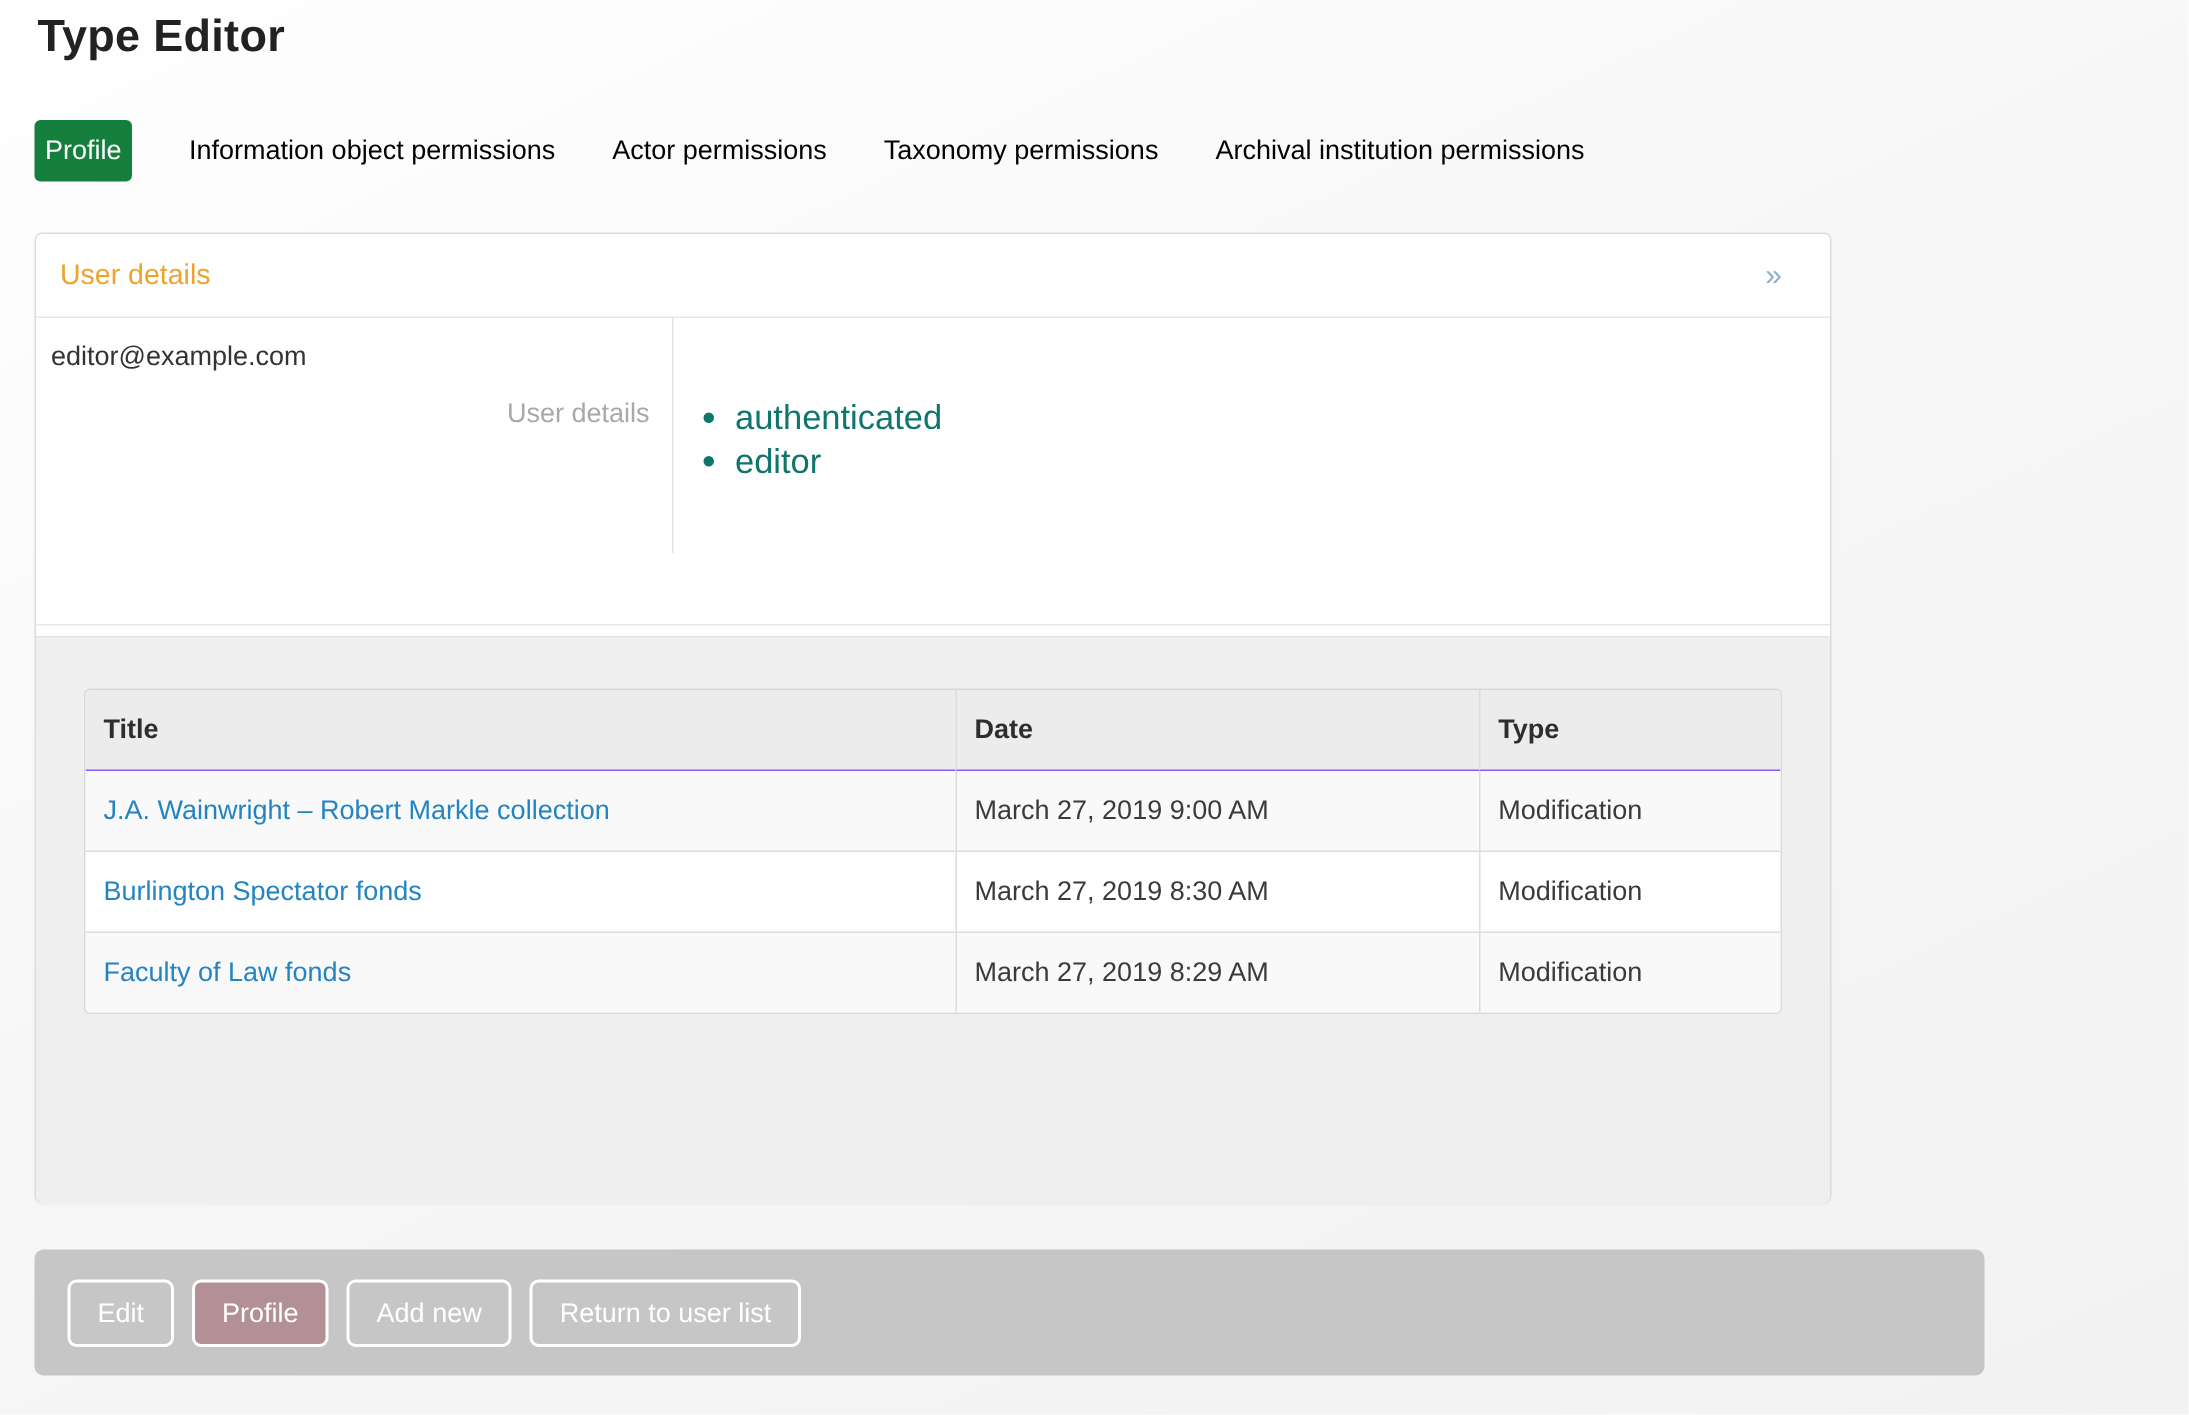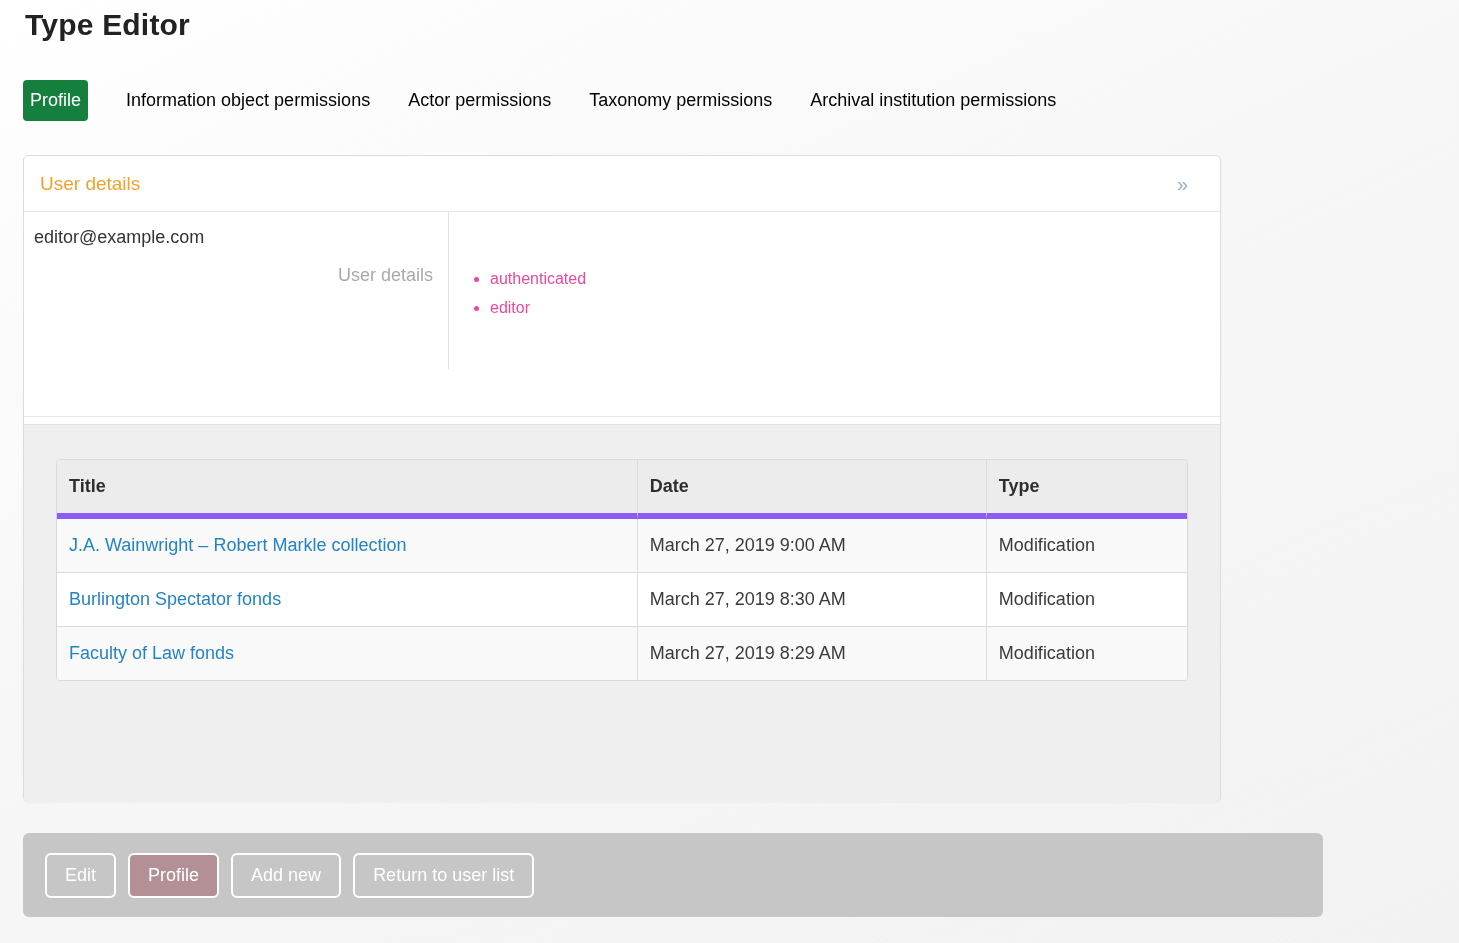--- a/index.html
+++ b/index.html
@@ -50,21 +50,21 @@
   }
   .fields-divider {
     position:absolute; left:424px; top:0; bottom:0; width:1px; background:#e3e3e3;
   }
   .field-row { display:grid; grid-template-columns:424px 1fr; padding:8px 0; }
   .field-label {
     text-align:right; padding-right:15px; color:#a9a9a9; font-size:18px; line-height:22px;
   }
   .field-value { padding-left:10px; color:#333333; font-size:18px; line-height:22px; }
   .groups-list { list-style:disc; margin:0 0 0 32px; }
-  .groups-list li { font-size:16px; color:#ec4899; line-height:29px; }
+  .groups-list li { font-size:23px; color:#0f766e; line-height:29px; }
 
   
   .section-heading-row {
     position:absolute; left:0; right:0; top:213px; height:55px;
     display:flex; align-items:center; padding-left:16px;
     border-top:1px solid #e7e7e7;
     margin-top:47px;
   }
   .section-heading-link { font-size:19px; color:#2174b2; cursor:pointer; text-decoration:none; }
 
@@ -73,21 +73,21 @@
     position:absolute; left:0; right:0; top:268px; height:378px;
     background:#f0efef; border-top:1px solid #e3e3e3; border-radius:0 0 5px 5px;
     padding:34px 32px;
   }
   table.history-table {
     width:100%; border-collapse:separate; border-spacing:0;
     border:1px solid #d8d8d8; border-radius:4px; overflow:hidden; background:#ffffff;
   }
   .history-table th {
     background:#ececec; text-align:left; font-size:18px; font-weight:bold; color:#2e2e2e;
-    padding:16px 12px; border-bottom:6px solid #8b5cf6;
+    padding:16px 12px; border-bottom:1px solid #8b5cf6;
   }
   .history-table th + th, .history-table td + td { border-left:1px solid #dcdcdc; }
   .history-table td {
     font-size:18px; color:#3a3a3a; padding:16px 12px; border-bottom:1px solid #dcdcdc;
   }
   .history-table tbody tr:nth-child(odd) td { background:#f9f9f9; }
   .history-table tbody tr:nth-child(even) td { background:#ffffff; }
   .history-table tbody tr:last-child td { border-bottom:none; }
   .col-title { width:51.3%; } .col-date { width:30.9%; } .col-type { width:17.8%; }
   .title-link { color:#2484c2; cursor:pointer; text-decoration:none; }

